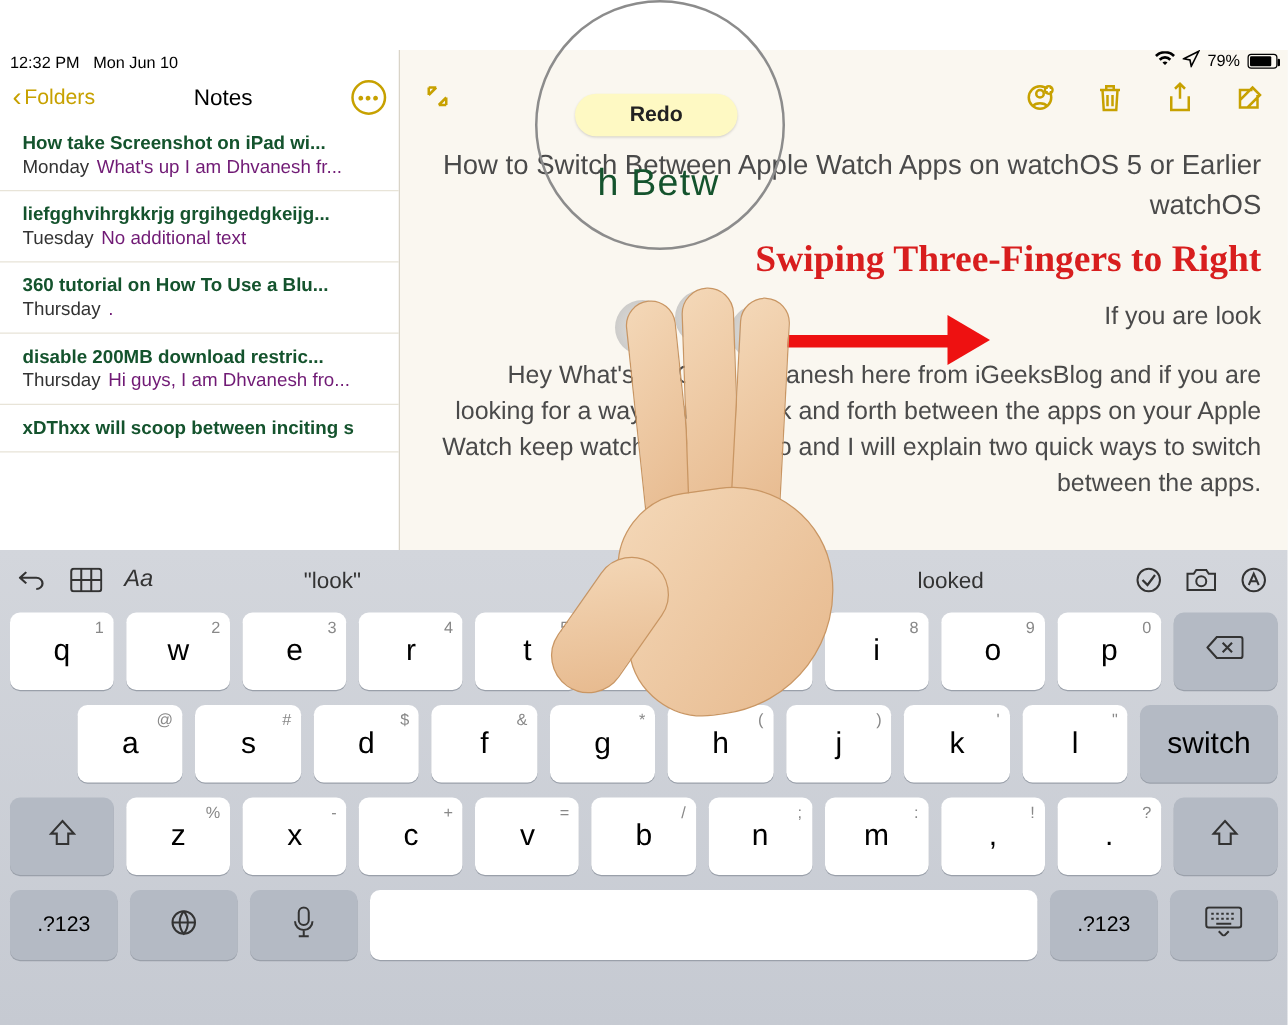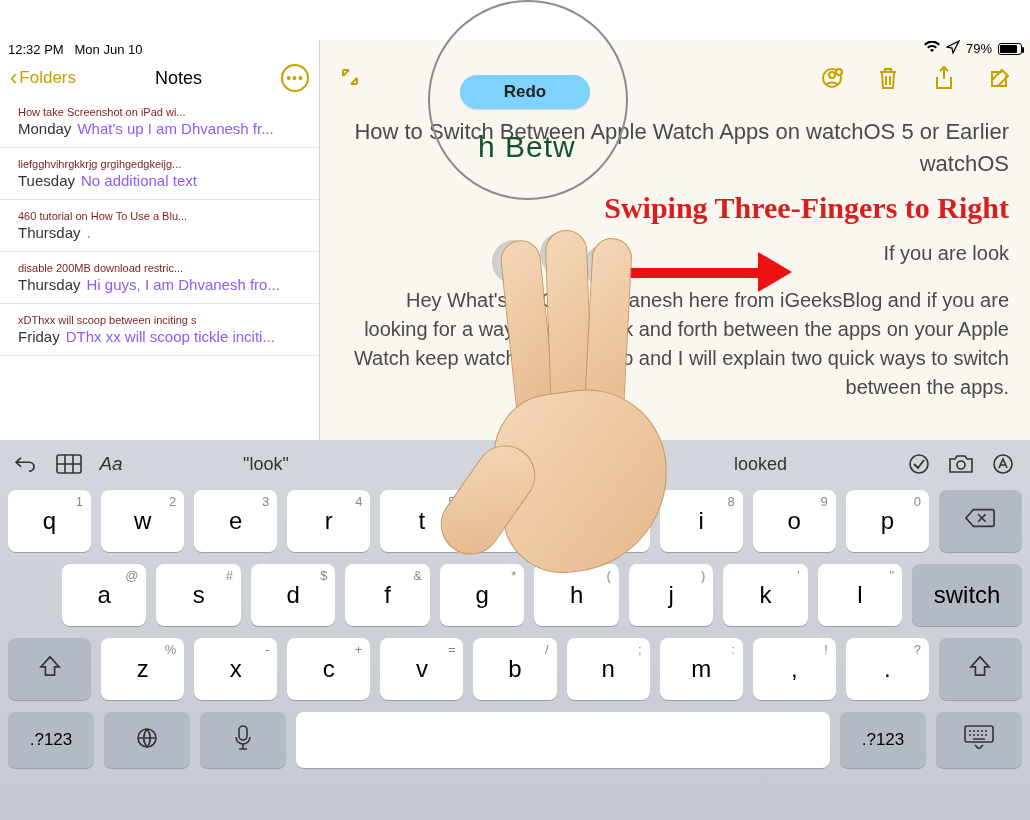--- a/index.html
+++ b/index.html
@@ -18,38 +18,38 @@
 
   
   .sidebar { width: 320px; border-right: 1px solid #d9d4c8; background: #fff; display: flex; flex-direction: column; }
   .sb-header { height: 56px; display: flex; align-items: center; padding: 20px 10px 0 10px; position: relative; }
   .back-btn { color: #c7a100; font-size: 17px; display: flex; align-items: center; cursor: pointer; }
   .back-btn .chev { font-size: 22px; line-height: 1; margin-right: 2px; }
   .sb-title { flex: 1; text-align: center; font-weight: 400; font-size: 18px; }
   .more-btn { width: 28px; height: 28px; border: 2px solid #c7a100; border-radius: 50%; color: #c7a100; display: flex; align-items: center; justify-content: center; font-size: 14px; letter-spacing: 1px; cursor: pointer; }
 
   .note-item { padding: 10px 18px; border-bottom: 1px solid #e8e4d8; cursor: pointer; }
-  .note-item .title { font-weight: 400; font-size: 11px; color: #7f1d1d; white-space: nowrap; overflow: hidden; text-overflow: ellipsis; }
+  .note-item .title { font-weight: 700; font-size: 15px; color: #14532d; white-space: nowrap; overflow: hidden; text-overflow: ellipsis; }
   .note-item .meta { font-size: 15px; color: #333; margin-top: 2px; white-space: nowrap; overflow: hidden; text-overflow: ellipsis; }
-  .note-item .meta .snippet { color: #8b5cf6; margin-left: 6px; }
+  .note-item .meta .snippet { color: #701a75; margin-left: 6px; }
 
   
   .editor { flex: 1; position: relative; background: #faf7f0; }
   .ed-toolbar { height: 56px; display: flex; align-items: center; padding: 18px 12px 0 12px; position: relative; }
   .tool-icon { width: 36px; height: 36px; display: flex; align-items: center; justify-content: center; color: #c7a100; font-size: 22px; cursor: pointer; }
   .tool-right { position: absolute; right: 12px; top: 20px; display: flex; gap: 20px; }
   .trash svg, .share svg, .compose svg { stroke: #c7a100; }
 
   .ed-body { padding: 20px 21px; font-size: 20px; color: #4a4a4a; line-height: 1.45; text-align: right; }
   .ed-body .h1 { font-size: 22px; }
   .ed-body .gap { height: 18px; }
   .annotation { color: #d81e1e; font-weight: 700; font-size: 30px; margin: 6px 0 10px; font-family: Liberation Serif, serif; }
 
   
-  .redo-pill { position: absolute; left: 460px; top: 75px; width: 130px; height: 34px; background: #7dd3fc; border-radius: 17px; box-shadow: 0 1px 2px rgba(0,0,0,.15); text-align: center; line-height: 34px; font-size: 17px; font-weight: 600; color: #222; z-index: 50; cursor: pointer; }
+  .redo-pill { position: absolute; left: 460px; top: 75px; width: 130px; height: 34px; background: #fef9c3; border-radius: 17px; box-shadow: 0 1px 2px rgba(0,0,0,.15); text-align: center; line-height: 34px; font-size: 17px; font-weight: 600; color: #222; z-index: 50; cursor: pointer; }
   .betw-frag { position: absolute; left: 478px; top: 130px; font-size: 30px; font-weight: 500; color: #14532d; letter-spacing: 1px; z-index: 45; }
   .magnifier { position: absolute; left: 428px; top: 0px; width: 200px; height: 200px; border: 2px solid #8c8c8c; border-radius: 50%; z-index: 48; pointer-events: none; }
 
   
   .arrow { position: absolute; left: 612px; top: 252px; width: 180px; height: 40px; z-index: 40; pointer-events: none; }
   .arrow-line { position: absolute; left: 0; top: 16px; width: 150px; height: 10px; background: #e11; }
   .arrow-head { position: absolute; right: 0; top: 0; width: 0; height: 0; border-left: 34px solid #e11; border-top: 20px solid transparent; border-bottom: 20px solid transparent; }
 
   
   .hand { position: absolute; left: 468px; top: 230px; width: 220px; height: 380px; z-index: 60; pointer-events: none; }
@@ -128,30 +128,29 @@
     <div id="note-list">
         <div class="note-item">
           <div class="title">How take Screenshot on iPad wi...</div>
           <div class="meta">Monday<span class="snippet">What's up I am Dhvanesh fr...</span></div>
         </div>
         <div class="note-item">
           <div class="title">liefgghvihrgkkrjg grgihgedgkeijg...</div>
           <div class="meta">Tuesday<span class="snippet">No additional text</span></div>
         </div>
         <div class="note-item">
-          <div class="title">460 tutorial on How To Use a Blu...</div>
+          <div class="title">360 tutorial on How To Use a Blu...</div>
           <div class="meta">Thursday<span class="snippet">.</span></div>
         </div>
         <div class="note-item">
           <div class="title">disable 200MB download restric...</div>
           <div class="meta">Thursday<span class="snippet">Hi guys, I am Dhvanesh fro...</span></div>
         </div>
         <div class="note-item">
           <div class="title">xDThxx will scoop between inciting s</div>
-          <div class="meta">Friday<span class="snippet">DThx xx will scoop tickle inciti...</span></div>
         </div>
       </div>
   </div>
 
   <div class="editor">
     <div class="ed-toolbar">
       <div class="tool-icon">
         <svg width="20" height="20" viewBox="0 0 20 20">
             <path d="M2 8 V2 H8 M12 2 H18 V8 M18 12 V18 H12 M8 18 H2 V12" fill="none" stroke="#c7a100" stroke-width="2" opacity="0"></path>
             <path d="M3 9 L9 3 M3 3 H9 M3 3 V9 M17 11 L11 17 M17 17 H11 M17 17 V11" fill="none" stroke="#c7a100" stroke-width="2"></path>

